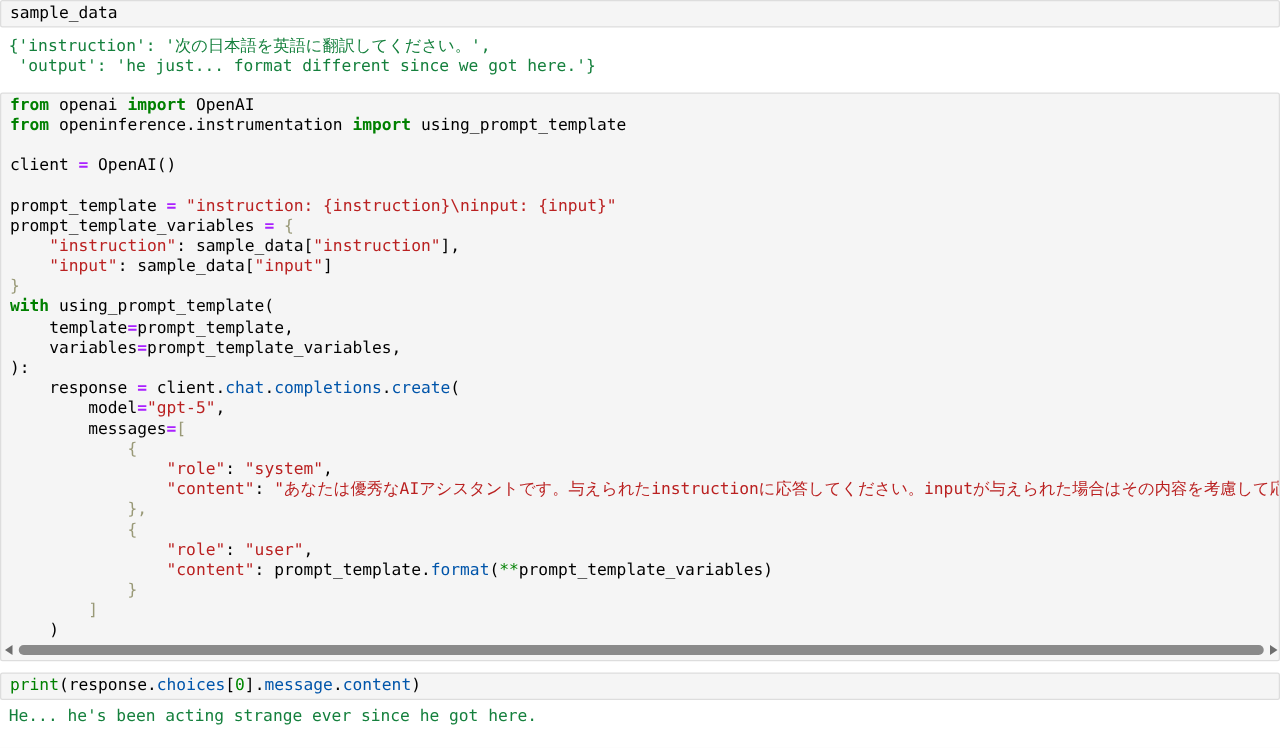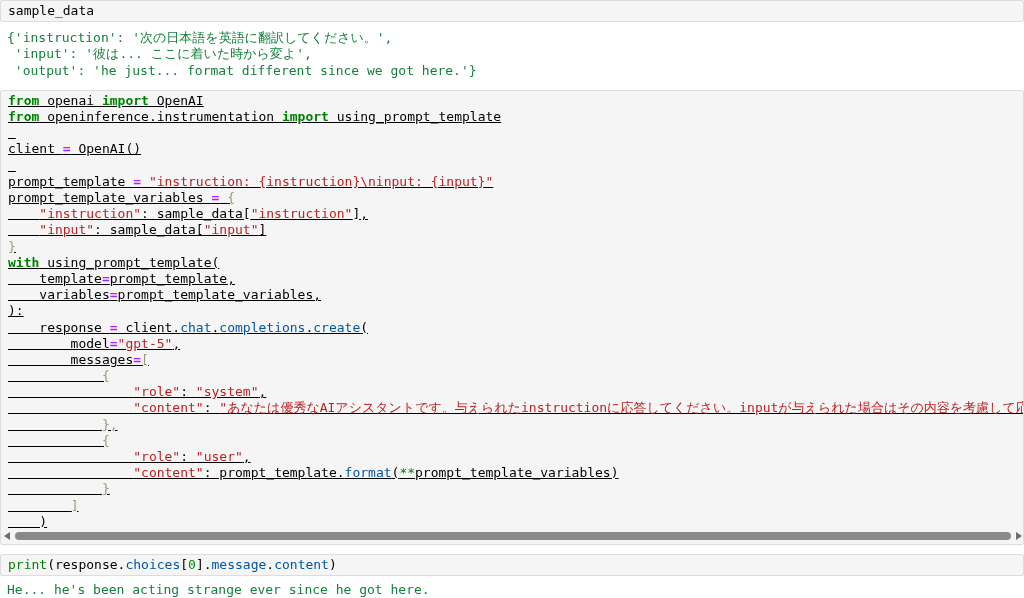--- a/index.html
+++ b/index.html
@@ -42,21 +42,21 @@
   .tok-kw  { color: var(--c-keyword); font-weight: bold; }
   .tok-bi  { color: var(--c-builtin); }
   .tok-op  { color: var(--c-operator); font-weight: bold; }
   .tok-str { color: var(--c-string); }
   .tok-prop{ color: var(--c-property); }
   .tok-num { color: var(--c-number); }
   .tok-brk { color: var(--c-bracket); }
   .tok-starop { color: var(--c-builtin); }
   .tok-pl  { color: var(--c-plain); }
 
-  #cell-2 { margin-top: 0; text-decoration: underline; }
+  #cell-2 { margin-top: 0; }
   .hscrollbar {
     display: flex; align-items: center;
     height: 13px; width: 1024px;
     padding: 0 3px 2px 3px;
   }
   .hscroll-arrow {
     width: 0; height: 0; flex: 0 0 auto;
     border-top: 4px solid transparent;
     border-bottom: 4px solid transparent;
   }
@@ -72,21 +72,21 @@
 </style>
 </head>
 <body>
 
 <div class="notebook">
 
   <div class="cell" id="cell-1">
     <div class="code"><div class="line"><span class="tok-pl">sample_data</span></div></div>
   </div>
 
-  <div class="output" id="output-1"><div class="line">{'instruction': '次の日本語を英語に翻訳してください。',</div><div class="line"> 'input': '彼は... ここに着いた時から変よ',</div><div class="line"> 'output': 'he just... format different since we got here.'}</div></div>
+  <div class="output" id="output-1"><div class="line">{'instruction': '次の日本語を英語に翻訳してください。',</div><div class="line"> 'output': 'he just... format different since we got here.'}</div></div>
 
   <div class="cell" id="cell-2">
     <div class="code"><div class="line"><span class="tok-kw">from</span><span class="tok-pl"> openai </span><span class="tok-kw">import</span><span class="tok-pl"> OpenAI</span></div><div class="line"><span class="tok-kw">from</span><span class="tok-pl"> openinference.instrumentation </span><span class="tok-kw">import</span><span class="tok-pl"> using_prompt_template</span></div><div class="line">&nbsp;</div><div class="line"><span class="tok-pl">client </span><span class="tok-op">=</span><span class="tok-pl"> OpenAI()</span></div><div class="line">&nbsp;</div><div class="line"><span class="tok-pl">prompt_template </span><span class="tok-op">=</span><span class="tok-pl"> </span><span class="tok-str">"instruction: {instruction}\ninput: {input}"</span></div><div class="line"><span class="tok-pl">prompt_template_variables </span><span class="tok-op">=</span><span class="tok-pl"> </span><span class="tok-brk">{</span></div><div class="line"><span class="tok-pl">    </span><span class="tok-str">"instruction"</span><span class="tok-pl">: sample_data[</span><span class="tok-str">"instruction"</span><span class="tok-pl">],</span></div><div class="line"><span class="tok-pl">    </span><span class="tok-str">"input"</span><span class="tok-pl">: sample_data[</span><span class="tok-str">"input"</span><span class="tok-pl">]</span></div><div class="line"><span class="tok-brk">}</span></div><div class="line"><span class="tok-kw">with</span><span class="tok-pl"> using_prompt_template(</span></div><div class="line"><span class="tok-pl">    template</span><span class="tok-op">=</span><span class="tok-pl">prompt_template,</span></div><div class="line"><span class="tok-pl">    variables</span><span class="tok-op">=</span><span class="tok-pl">prompt_template_variables,</span></div><div class="line"><span class="tok-pl">):</span></div><div class="line"><span class="tok-pl">    response </span><span class="tok-op">=</span><span class="tok-pl"> client.</span><span class="tok-prop">chat</span><span class="tok-pl">.</span><span class="tok-prop">completions</span><span class="tok-pl">.</span><span class="tok-prop">create</span><span class="tok-pl">(</span></div><div class="line"><span class="tok-pl">        model</span><span class="tok-op">=</span><span class="tok-str">"gpt-5"</span><span class="tok-pl">,</span></div><div class="line"><span class="tok-pl">        messages</span><span class="tok-op">=</span><span class="tok-brk">[</span></div><div class="line"><span class="tok-pl">            </span><span class="tok-brk">{</span></div><div class="line"><span class="tok-pl">                </span><span class="tok-str">"role"</span><span class="tok-pl">: </span><span class="tok-str">"system"</span><span class="tok-pl">,</span></div><div class="line"><span class="tok-pl">                </span><span class="tok-str">"content"</span><span class="tok-pl">: </span><span class="tok-str">"あなたは優秀なAIアシスタントです。与えられたinstructionに応答してください。inputが与えられた場合はその内容を考慮して応答しなければなりません。"</span></div><div class="line"><span class="tok-pl">            </span><span class="tok-brk">},</span></div><div class="line"><span class="tok-pl">            </span><span class="tok-brk">{</span></div><div class="line"><span class="tok-pl">                </span><span class="tok-str">"role"</span><span class="tok-pl">: </span><span class="tok-str">"user"</span><span class="tok-pl">,</span></div><div class="line"><span class="tok-pl">                </span><span class="tok-str">"content"</span><span class="tok-pl">: prompt_template.</span><span class="tok-prop">format</span><span class="tok-pl">(</span><span class="tok-starop">**</span><span class="tok-pl">prompt_template_variables)</span></div><div class="line"><span class="tok-pl">            </span><span class="tok-brk">}</span></div><div class="line"><span class="tok-pl">        </span><span class="tok-brk">]</span></div><div class="line"><span class="tok-pl">    )</span></div></div>
     <div class="hscrollbar">
       <div class="hscroll-arrow left"></div>
       <div class="hscroll-thumb"></div>
       <div class="hscroll-arrow right"></div>
     </div>
   </div>
 

